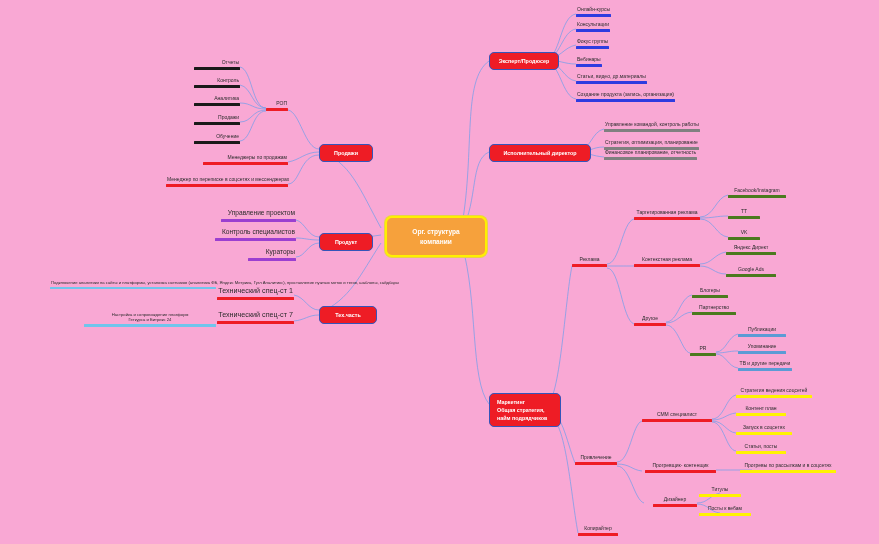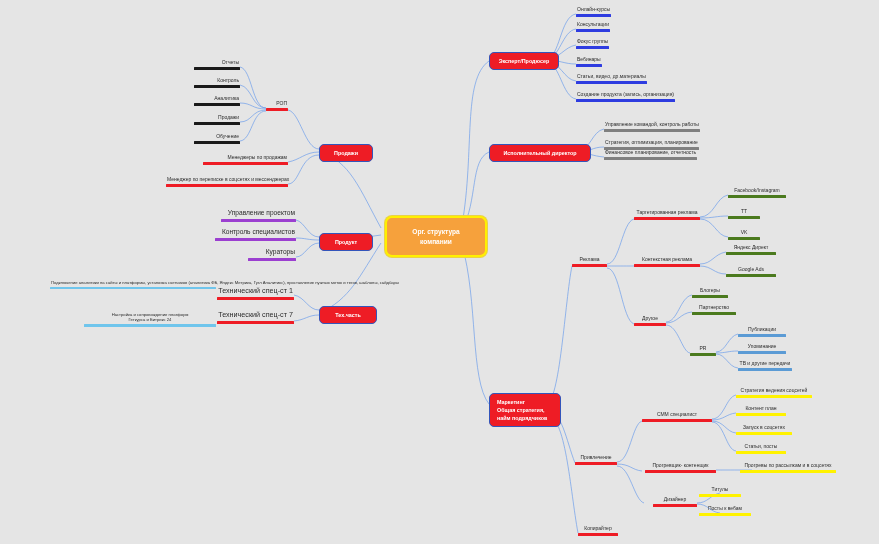--- a/index.html
+++ b/index.html
@@ -1,19 +1,19 @@
 <!DOCTYPE html>
 <html><head>
 <meta charset="utf-8">
 <style>
   html,body{margin:0;padding:0;background:#ffffff;}
   body{width:879px;height:544px;overflow:hidden;
        font-family:"Liberation Sans","DejaVu Sans",sans-serif;
        -webkit-font-smoothing:antialiased;}
-  #canvas{position:relative;width:879px;height:544px;background:#e5e5e5;}
+  #canvas{position:relative;width:879px;height:544px;background:#f9a8d4;}
   svg.links{position:absolute;left:0;top:0;width:879px;height:544px;pointer-events:none;}
 
   
   .node{position:absolute;white-space:nowrap;}
 
   
   .center-node{
     background:#F6A13C;border:2px solid #FFF000;border-radius:7px;
     color:#ffffff;font-size:6.6px;font-weight:bold;line-height:1.45;
     text-align:center;padding:9px 10px;

